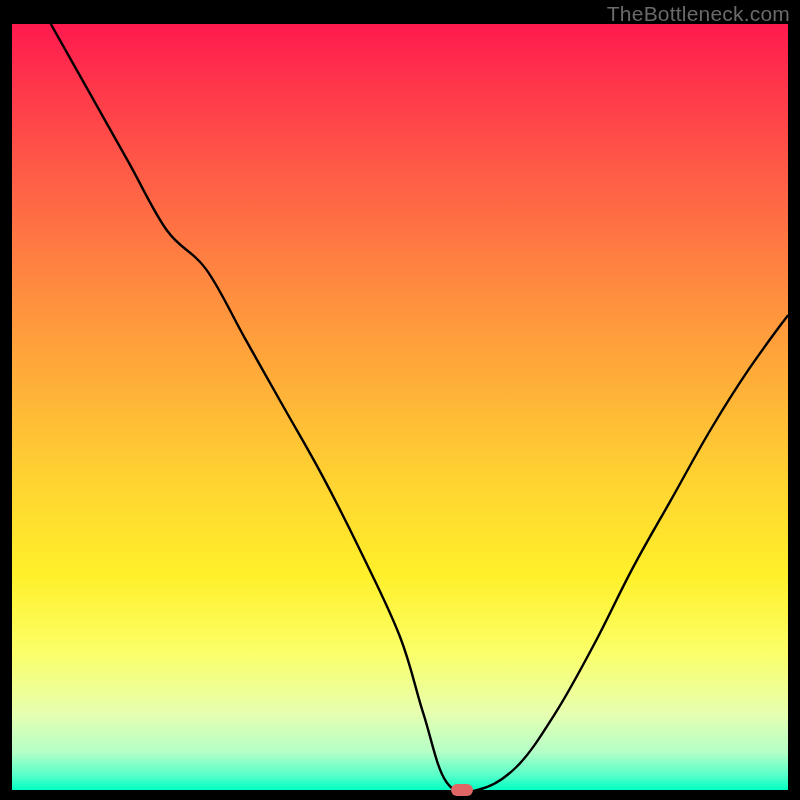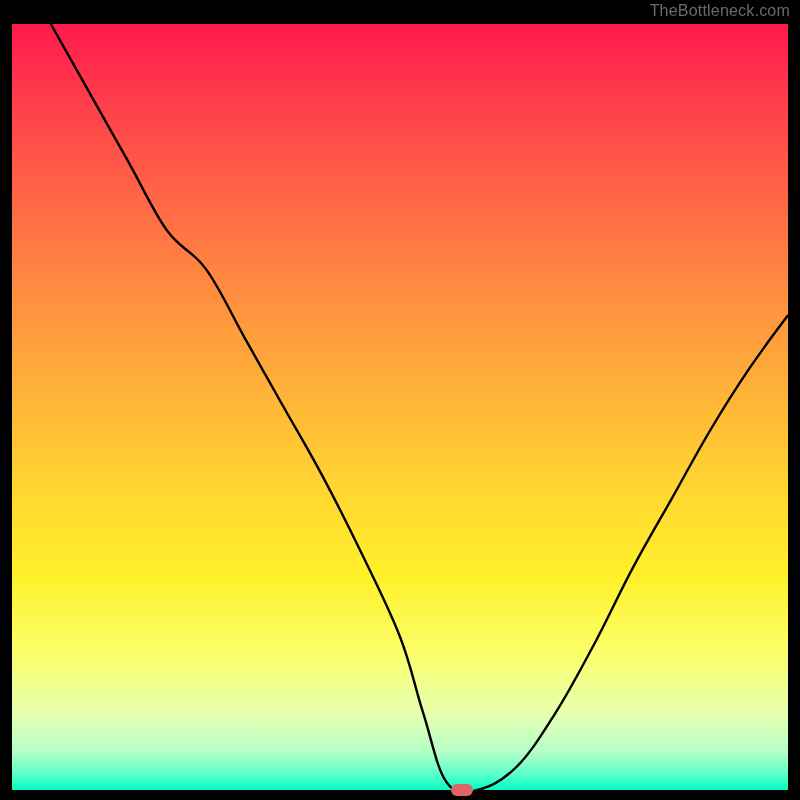--- a/index.html
+++ b/index.html
@@ -15,21 +15,21 @@
     position: relative;
     width: 800px;
     height: 800px;
     background: #000;
   }
   .watermark {
     position: absolute;
     top: 2px;
     right: 10px;
     color: #6a6a6a;
-    font-size: 16px;
+    font-size: 21px;
     font-weight: 500;
     letter-spacing: 0.2px;
     z-index: 10;
   }
   .plot-area {
     position: absolute;
     left: 12px;
     top: 24px;
     width: 776px;
     height: 766px;

